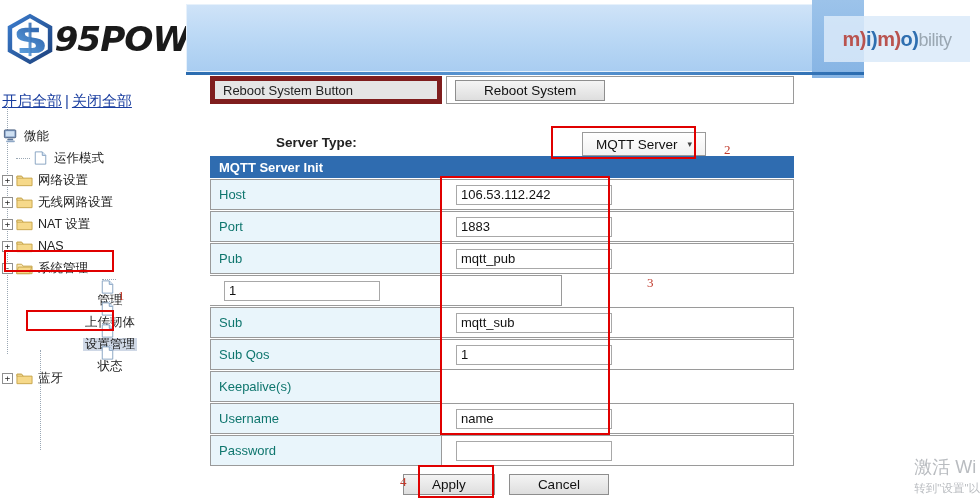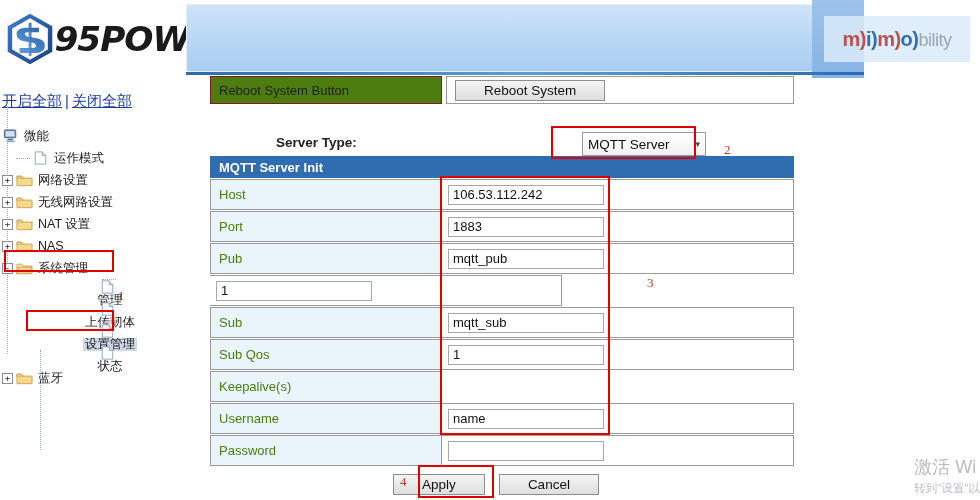--- a/index.html
+++ b/index.html
@@ -66,65 +66,65 @@
   .vline { position:absolute; left: 7px; top: 18px; width: 1px; height: 248px; border-left: 1px dotted #9aa7b4; }
   .vline2 { position:absolute; left: 40px; top: 262px; width: 1px; height: 100px; border-left: 1px dotted #9aa7b4; }
   .sel { background:#cfd8e6; padding: 0 2px; }
 
   
   .main { position: absolute; left: 186px; top: 76px; width: 794px; height: 424px; }
 
   .reboot-row { position:absolute; left: 24px; top: 0px; width: 584px; height: 28px; }
   .rb-label {
     position:absolute; left:0; top:0; width: 232px; height: 28px;
-    background: #4d7c0f; border: 1px solid #7f1d1d;
+    background: #e5e5e5; border: 5px solid #7f1d1d;
     display:flex; align-items:center; padding-left: 8px; font-size: 13px; color:#222;
   }
   .rb-cell {
     position:absolute; left: 236px; top:0; width: 348px; height: 28px;
     border: 1px solid #9a9a9a; background:#fff; display:flex; align-items:center; padding-left: 8px;
   }
   .btn {
     background: linear-gradient(180deg,#f4f4f4,#dedede);
     border: 1px solid #8e8e8e; padding: 2px 28px; font-size: 13.5px;
     color:#111; font-family:"Liberation Sans", sans-serif; cursor: pointer;
   }
 
   .stype { position:absolute; left: 24px; top: 56px; width: 584px; height: 26px; }
   .stype-lbl { position:absolute; left: 66px; top: 3px; font-size: 13.5px; font-weight: 700; color:#222; }
   .sel-wrap {
     position:absolute; left: 372px; top: 0px; width: 124px; height: 24px;
     background: linear-gradient(180deg,#ffffff,#f1f1f1);
-    border: 1px solid #9a9a9a; display:flex; align-items:center; padding: 0 5px; cursor: pointer;
+    border: 1px solid #9a9a9a; display:flex; align-items:center; padding: 0 13px; cursor: pointer;
   }
   .sel-wrap .v { font-size: 13.5px; color:#111; flex:1; }
   .sel-wrap .caret { font-size: 9px; color:#444; }
 
   .tbl { position:absolute; left: 24px; top: 80px; width: 584px; }
   .thead {
     background: #2f6cb0; color:#fff; font-weight: 700; font-size: 13px;
     height: 22px; display:flex; align-items:center; padding-left: 8px;
     border: 1px solid #2f6cb0;
   }
   .trow { display:flex; height: 31px; margin-top: 1px; }
   .tc-label {
     width: 232px; background:#e9f5fb; border: 1px solid #9a9a9a;
-    display:flex; align-items:center; padding-left: 8px; font-size: 13px; color:#4d7c0f;
+    display:flex; align-items:center; padding-left: 8px; font-size: 13px; color:#0f766e;
   }
   .tc-input {
     width: 352px; border: 1px solid #9a9a9a; border-left: none; background:#fff;
-    display:flex; align-items:center; padding-left: 6px;
+    display:flex; align-items:center; padding-left: 14px;
   }
   .tin {
     width: 156px; height: 20px; border: 1px solid #a8a8a8; background:#fff;
     font-size: 13px; color:#111; padding: 0 4px;
     font-family:"Liberation Sans", sans-serif;
   }
 
-  .actions { position:absolute; left: 18px; top: 395px; width: 584px; height: 26px;
+  .actions { position:absolute; left: 28px; top: 395px; width: 584px; height: 26px;
              display:flex; align-items:center; justify-content:center; gap: 14px; }
 
   
   .rbox { position:absolute; border: 2.5px solid #e00000; pointer-events: none; }
   .rnum { position:absolute; color:#c0392b; font-size: 13px; font-family:"Liberation Serif", serif; }
 
   
   .wm { position:absolute; right: 0px; bottom: 4px; text-align:left; color:#b9bcc0; pointer-events:none; }
   .wm .w1 { font-size: 18px; }
   .wm .w2 { font-size: 11.5px; margin-top: 2px; }

